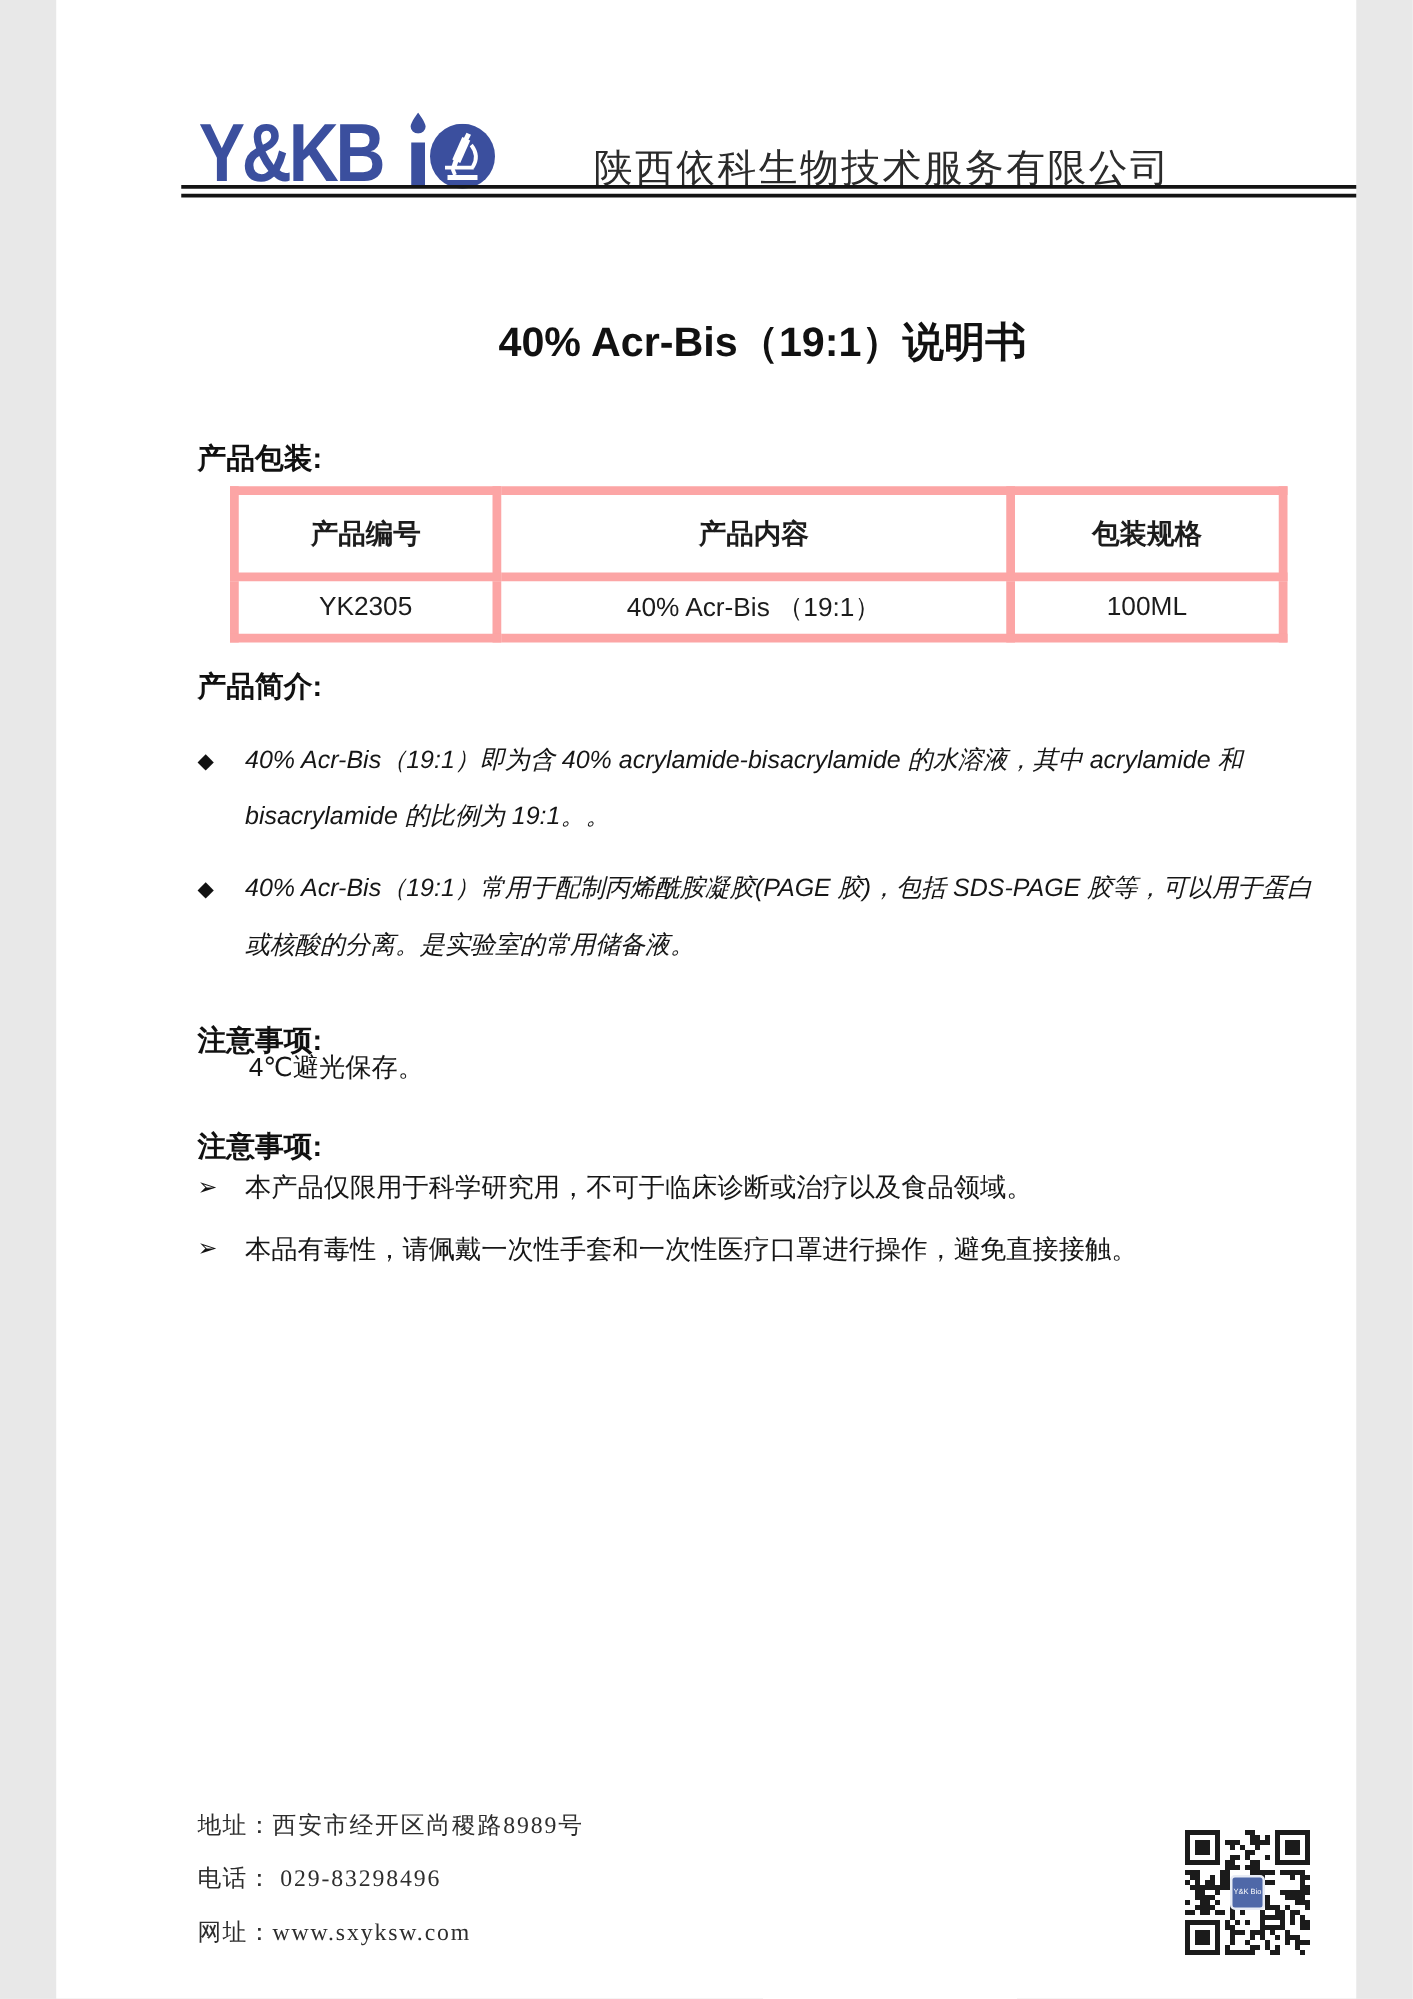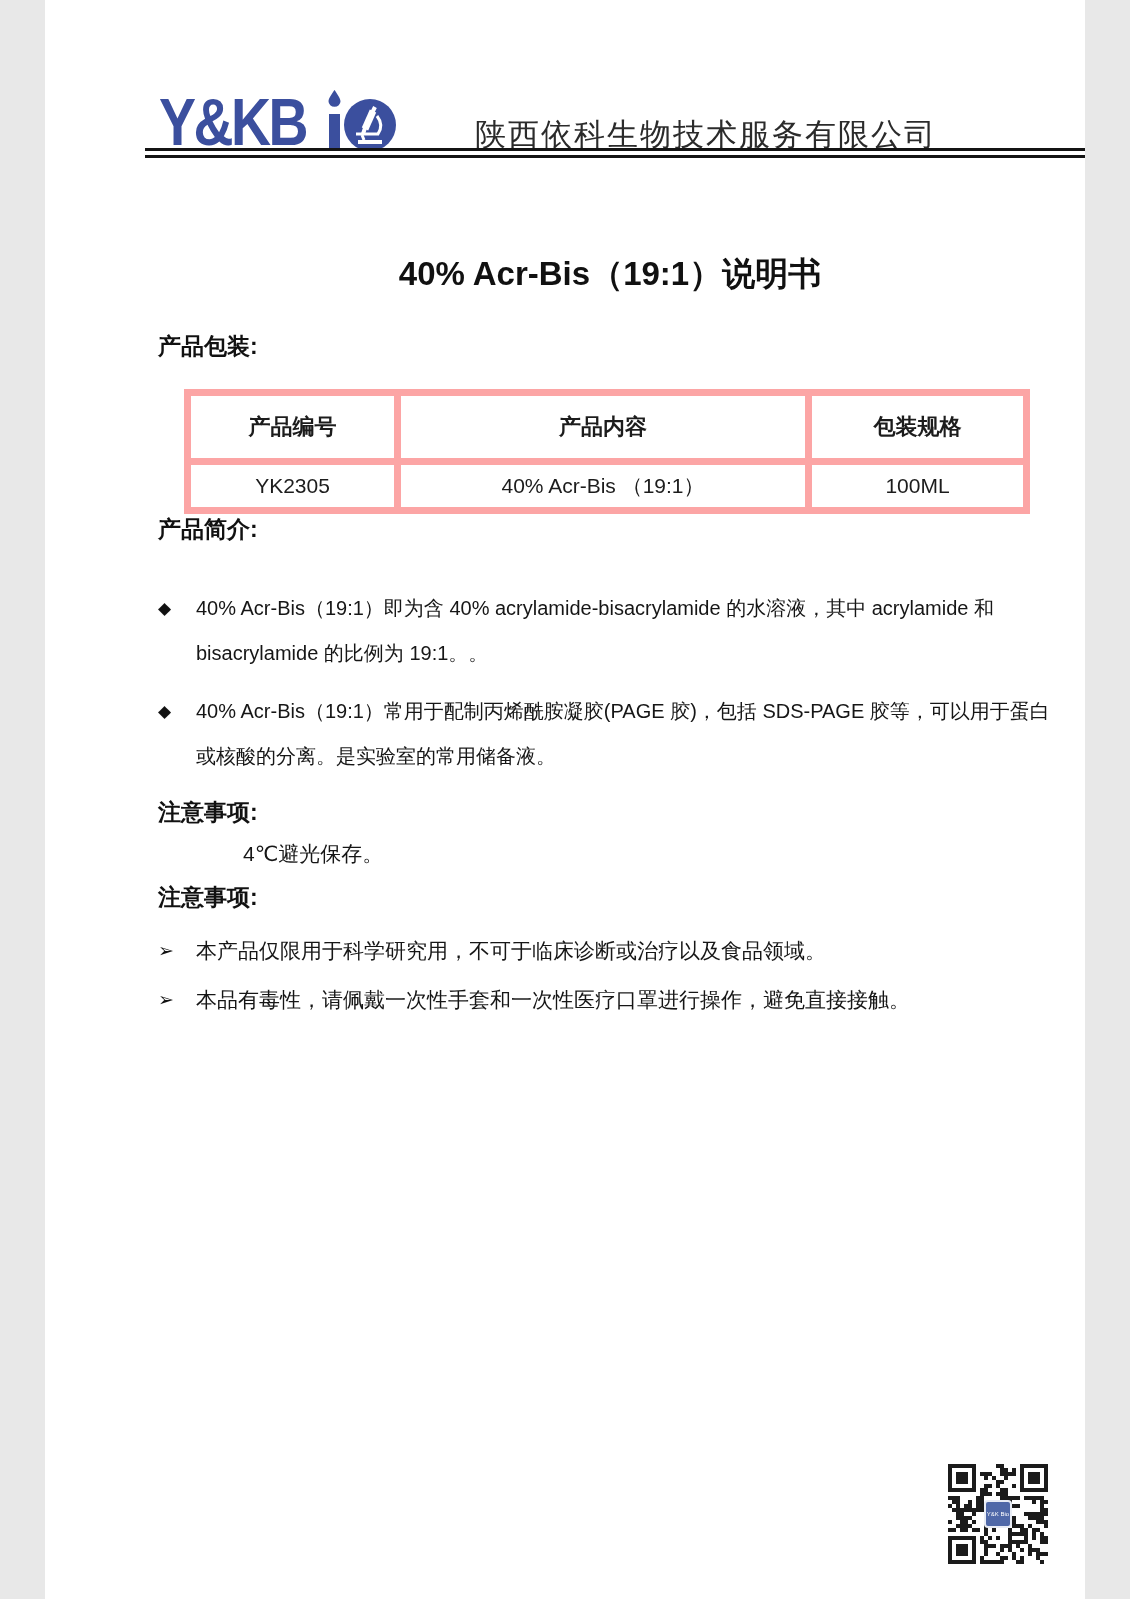--- a/index.html
+++ b/index.html
@@ -32,21 +32,21 @@
   .rule{
     position:absolute;left:100px;top:148px;width:941px;height:4px;
     border-top:3px solid #141414;border-bottom:3px solid #141414;
   }
   
   .doc-title{
     position:absolute;left:0;top:252px;width:1130px;
     text-align:center;font-size:33px;font-weight:bold;color:#111;
   }
   
-  .sec-h{position:absolute;left:113px;font-size:23px;font-weight:bold;color:#111;}
+  .sec-h{position:absolute;left:113px;font-size:23px;font-weight:bold;color:#111;margin-top:20px;}
   .h-pack{top:331px;}
   .h-intro{top:514px;}
   .h-store{top:797px;}
   .h-notes{top:882px;}
   
   .pack-table{
     position:absolute;left:139px;top:389px;
     border-collapse:collapse;table-layout:fixed;
   }
   .pack-table th,.pack-table td{
@@ -55,23 +55,23 @@
   }
   .pack-table th{height:62px;font-size:22px;font-weight:bold;}
   .pack-table td{height:42px;font-size:21px;font-weight:normal;}
   .col-a{width:203px;} .col-b{width:404px;} .col-c{width:211px;margin-top:12px;}
   
   .bullets{position:absolute;left:113px;top:586px;width:910px;}
   .bullet{display:flex;margin-bottom:13px;}
   .bullet-marker{
     flex:0 0 38px;font-size:17px;line-height:45px;color:#111;
   }
-  .bullet-text{font-size:20px;line-height:45px;color:#161616;}
-  
-  .store-text{position:absolute;left:154px;top:840px;font-size:21px;color:#161616;margin-left:44px;}
+  .bullet-text{font-size:20px;line-height:45px;color:#161616;font-style:italic;}
+  
+  .store-text{position:absolute;left:154px;top:840px;font-size:21px;color:#161616;}
   
   .notes{position:absolute;left:113px;top:928px;width:910px;}
   .note{display:flex;margin-bottom:3px;}
   .note-marker{flex:0 0 38px;font-size:19px;line-height:46px;color:#111;}
   .note-text{font-size:21px;line-height:46px;color:#161616;text-align:center;}
   
   .footer{
     position:absolute;left:113px;top:1446px;
     font-family:"Liberation Serif","DejaVu Serif",serif;
     font-size:19px;color:#2e2e2e;
@@ -160,20 +160,31 @@
     <div class="note">
       <span class="note-marker">➢</span>
       <span class="note-text">本产品仅限用于科学研究用，不可于临床诊断或治疗以及食品领域。</span>
     </div>
     <div class="note">
       <span class="note-marker">➢</span>
       <span class="note-text">本品有毒性，请佩戴一次性手套和一次性医疗口罩进行操作，避免直接接触。</span>
     </div>
   </div>
 
+  <div class="footer">
+    <div class="footer-line">
+      <span class="lbl">地址：</span><span class="val">西安市经开区尚稷路8989号</span>
+    </div>
+    <div class="footer-line">
+      <span class="lbl">电话：</span><span class="val"> 029-83298496</span>
+    </div>
+    <div class="footer-line">
+      <span class="lbl">网址：</span><span class="val">www.sxyksw.com</span>
+    </div>
+  </div>
 
   <div class="qr">
       <svg width="100" height="100" viewBox="0 0 100 100" xmlns="http://www.w3.org/2000/svg">
         <rect x="48" y="0" width="4" height="4" fill="#1b1b1b"></rect>
         <rect x="52" y="0" width="4" height="4" fill="#1b1b1b"></rect>
         <rect x="52" y="4" width="4" height="4" fill="#1b1b1b"></rect>
         <rect x="56" y="4" width="4" height="4" fill="#1b1b1b"></rect>
         <rect x="64" y="4" width="4" height="4" fill="#1b1b1b"></rect>
         <rect x="32" y="8" width="4" height="4" fill="#1b1b1b"></rect>
         <rect x="36" y="8" width="4" height="4" fill="#1b1b1b"></rect>

